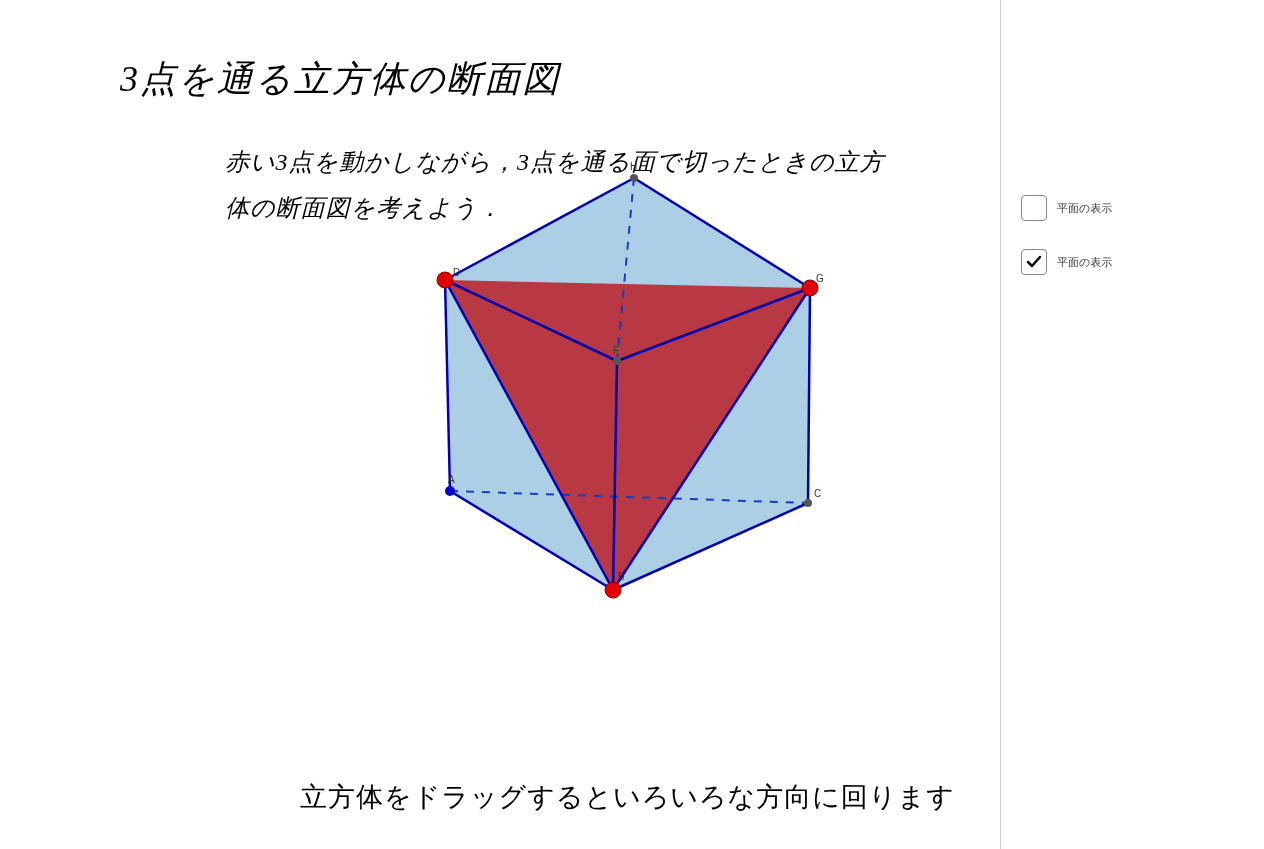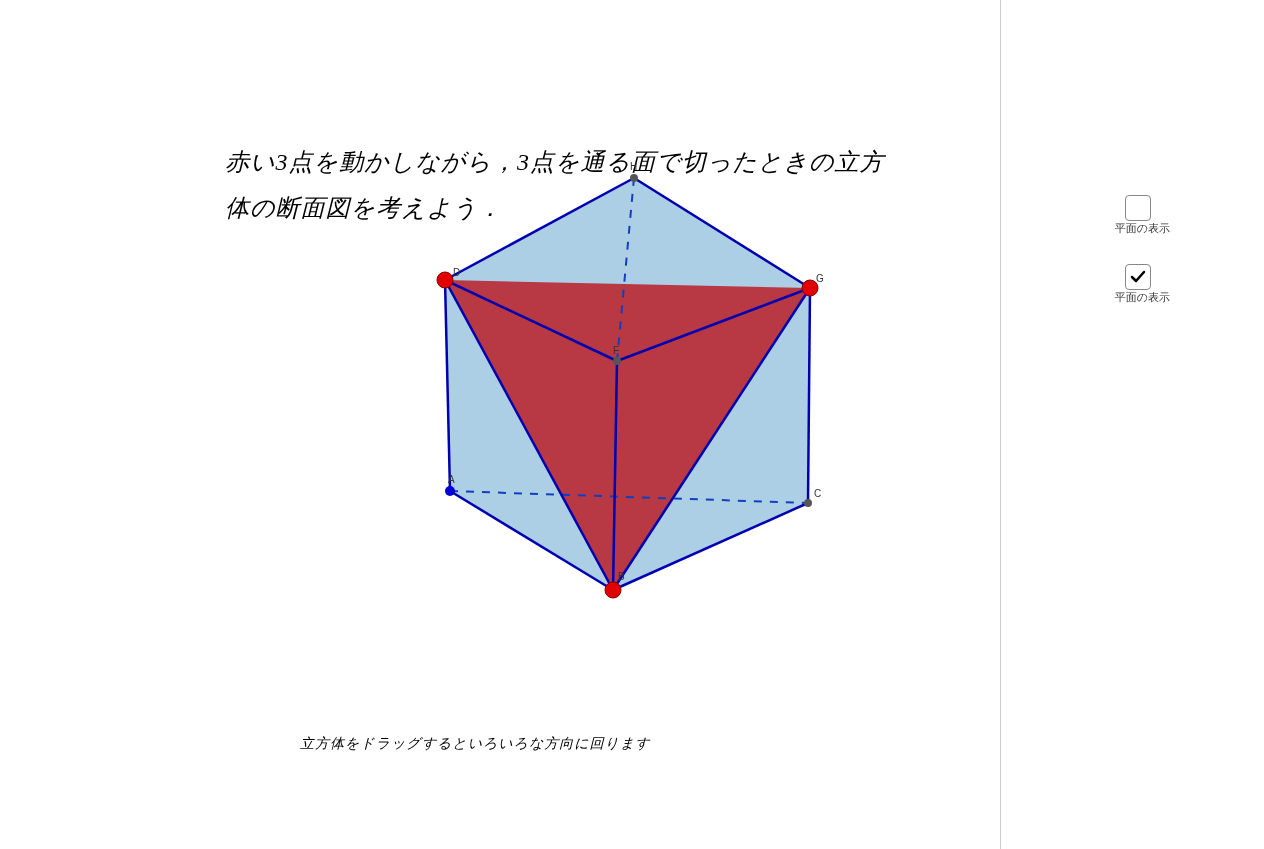--- a/index.html
+++ b/index.html
@@ -46,43 +46,41 @@
     width: 680px;
     font-size: 24px;
     line-height: 1.9;
     color: #000;
     font-style: italic;
     letter-spacing: 1px;
   }
   .bottom-text {
     position: absolute;
     left: 300px;
-    top: 735px;
-    font-size: 14px;
+    top: 779px;
+    font-size: 27px;
     color: #000;
-    font-style: italic;
     letter-spacing: 1px;
   }
   .diagram {
     position: absolute;
     left: 0;
     top: 0;
     width: 1000px;
     height: 849px;
   }
   .vertex-label {
     font-family: Arial, sans-serif;
     font-size: 10px;
     fill: #333;
   }
   .check-row {
     display: flex;
     align-items: center;
     margin-bottom: 28px;
-    flex-direction: column;
   }
   .checkbox {
     width: 24px;
     height: 24px;
     border: 1px solid #888;
     border-radius: 4px;
     margin-right: 10px;
     display: flex;
     align-items: center;
     justify-content: center;
@@ -97,20 +95,21 @@
   .check-label {
     font-size: 11px;
     font-family: Arial, sans-serif;
     color: #333;
   }
 </style>
 </head>
 <body>
 
 <div class="main-panel">
+  <div class="title">3点を通る立方体の断面図</div>
   <div class="instruction">赤い3点を動かしながら，3点を通る面で切ったときの立方体の断面図を考えよう．</div>
 
   <svg class="diagram" viewBox="0 0 1000 849">
     <g id="faces">
         <polygon points="445,280 634,178 810,288 617,361" fill="#9fc7e0" fill-opacity="0.85" stroke="none"></polygon>
         <polygon points="445,280 617,361 613,590 450,491" fill="#9fc7e0" fill-opacity="0.85" stroke="none"></polygon>
         <polygon points="617,361 810,288 808,503 613,590" fill="#9fc7e0" fill-opacity="0.85" stroke="none"></polygon>
       </g>
     <g id="cross">
         <polygon points="445,280 810,288 613,590" fill="#b92b36" fill-opacity="0.92" stroke="none"></polygon>

